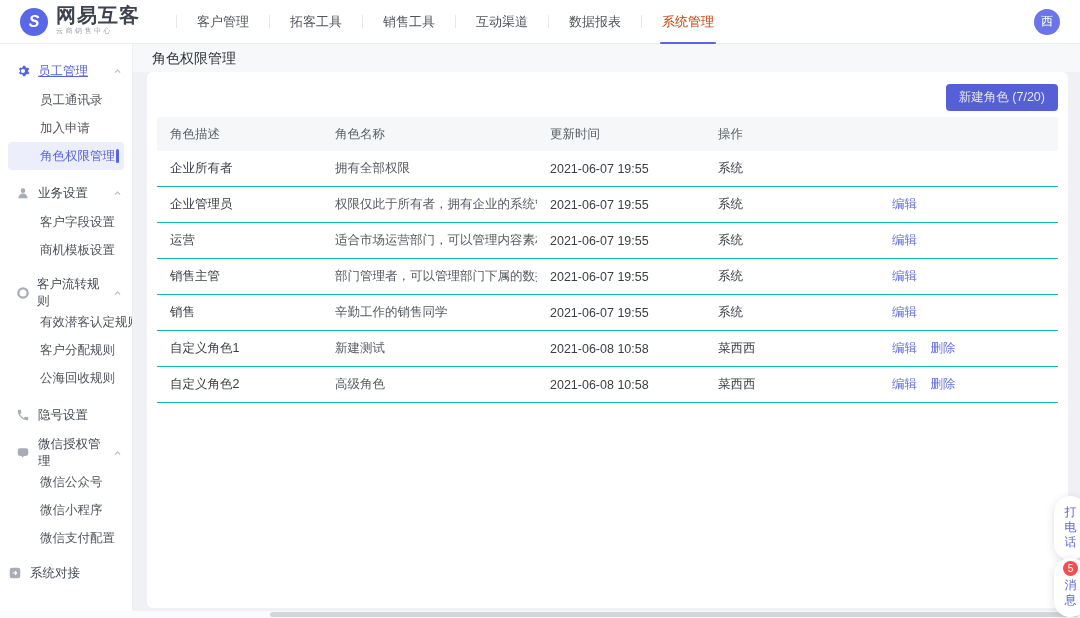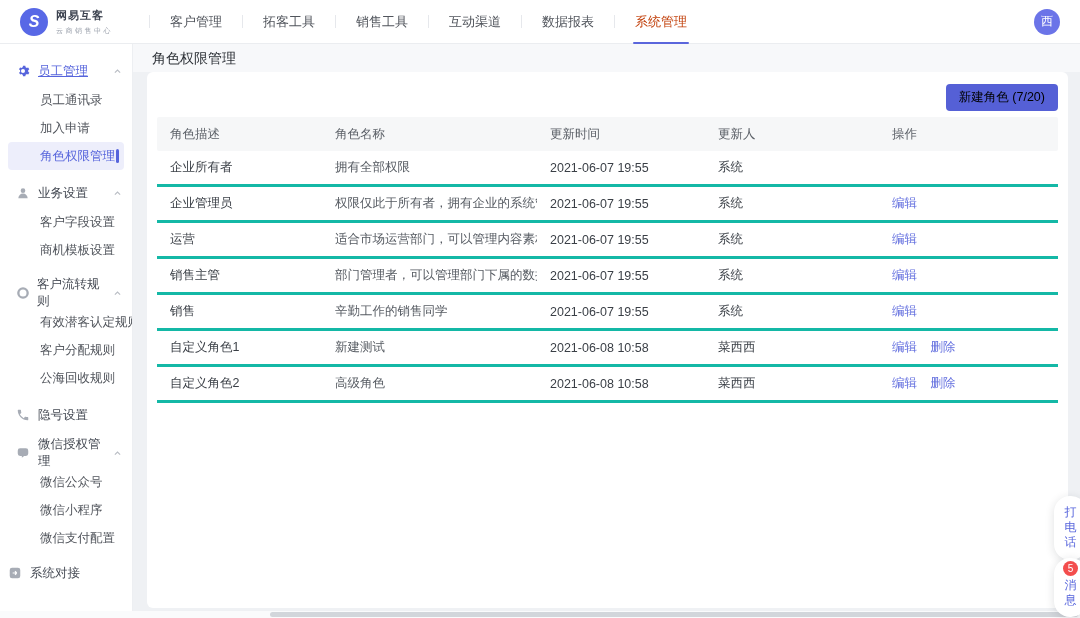--- a/index.html
+++ b/index.html
@@ -6,21 +6,21 @@
   html,body { width:1080px; height:618px; overflow:hidden;
     font-family:"Liberation Sans","DejaVu Sans",sans-serif; background:#eff1f4; }
 
   
   .header { height:44px; background:#fff; border-bottom:1px solid #ebedf0;
     display:flex; align-items:center; padding:0 20px; position:relative; z-index:5; }
   .logo { display:flex; align-items:center; gap:8px; }
   .logo-mark { width:28px; height:28px; border-radius:50%; background:#5868E6;
     color:#fff; display:flex; align-items:center; justify-content:center;
     font-weight:800; font-size:16px; font-style:italic; }
-  .brand-name { font-size:11px; font-weight:700; color:#3d4350; line-height:17px; letter-spacing:1px; }
+  .brand-name { font-size:20px; font-weight:700; color:#3d4350; line-height:17px; letter-spacing:1px; }
   .brand-sub { font-size:7px; color:#9aa0ab; letter-spacing:2.5px; margin-top:2px; }
   .nav { display:flex; align-items:center; margin-left:36px; height:44px; }
   .nav-item { position:relative; padding:0 20px; font-size:13px; color:#51555c;
     height:44px; line-height:44px; cursor:pointer; white-space:nowrap; }
   .nav-item.active { color:#c2410c; }
   .nav-item.active::after { content:""; position:absolute; left:18px; right:18px;
     bottom:0; height:2px; border-radius:1px; background:#5B66DC; }
   .nav-div { width:1px; height:13px; background:#e6e8ec; }
   .avatar { margin-left:auto; width:26px; height:26px; border-radius:50%;
     background:#6B74E8; color:#fff; font-size:12px; display:flex;
@@ -48,29 +48,29 @@
     width:3px; height:14px; border-radius:2px; background:#5765DC; }
   .mt8 { margin-top:8px; } .mt14 { margin-top:14px;gap:7px; } .mt6 { margin-top:6px;padding-left:8px; }
 
   
   .main { flex:1; display:flex; flex-direction:column; min-width:0; }
   .page-title-bar { height:28px; line-height:28px; padding-left:19px;
     background:#f7f8fa; font-size:14px; font-weight:500; color:#2c3036; }
   .card { flex:1; margin:0 12px 10px 14px; background:#fff; border-radius:6px;
     position:relative; overflow:hidden; }
   .new-role-btn { position:absolute; top:12px; right:10px; height:27px;
-    padding:0 13px; background:#5560D6; color:#000000; font-size:12.5px;
+    padding:0 13px; background:#5560D6; color:#e5e5e5; font-size:12.5px;
     border:none; border-radius:4px; cursor:pointer;
     font-family:"Liberation Sans","DejaVu Sans",sans-serif; }
 
   .table { margin:45px 10px 0; font-size:12.5px; }
   .thead, .trow { display:grid; grid-template-columns:165px 215px 168px 174px 1fr;
     align-items:center; }
   .thead { background:#f6f7f8; height:34px; color:#5a5f66; border-radius:2px; }
-  .trow { height:36px; border-bottom:3px solid #14b8a6; color:#3a3f46; }
+  .trow { height:36px; border-bottom:1px solid #14b8a6; color:#3a3f46; }
   .cell { padding-left:13px; white-space:nowrap; overflow:hidden; }
   .cell.desc { color:#565b62; }
   .action-link { color:#6470DF; text-decoration:none; margin-right:10px; cursor:pointer; }
 
   
   .pill { position:absolute; right:-7px; width:33px; background:#fff;
     border-radius:16px; box-shadow:0 2px 10px rgba(31,35,41,.14);
     display:flex; flex-direction:column; align-items:center;
     color:#5765DC; font-size:12px; cursor:pointer; z-index:9; }
   .pill .vchar { line-height:15px; }
@@ -209,21 +209,20 @@
     <div class="page-title-bar">角色权限管理</div>
 
     <div class="card">
       <button class="new-role-btn">新建角色 (7/20)</button>
 
       <div class="table">
         <div class="thead">
           <div class="cell">角色描述</div>
           <div class="cell">角色名称</div>
           <div class="cell">更新时间</div>
-          <div class="cell">更新人</div>
           <div class="cell">操作</div>
         </div>
 
         <div class="trow">
           <div class="cell">企业所有者</div>
           <div class="cell desc">拥有全部权限</div>
           <div class="cell">2021-06-07 19:55</div>
           <div class="cell">系统</div>
           <div class="cell"></div>
         </div>

